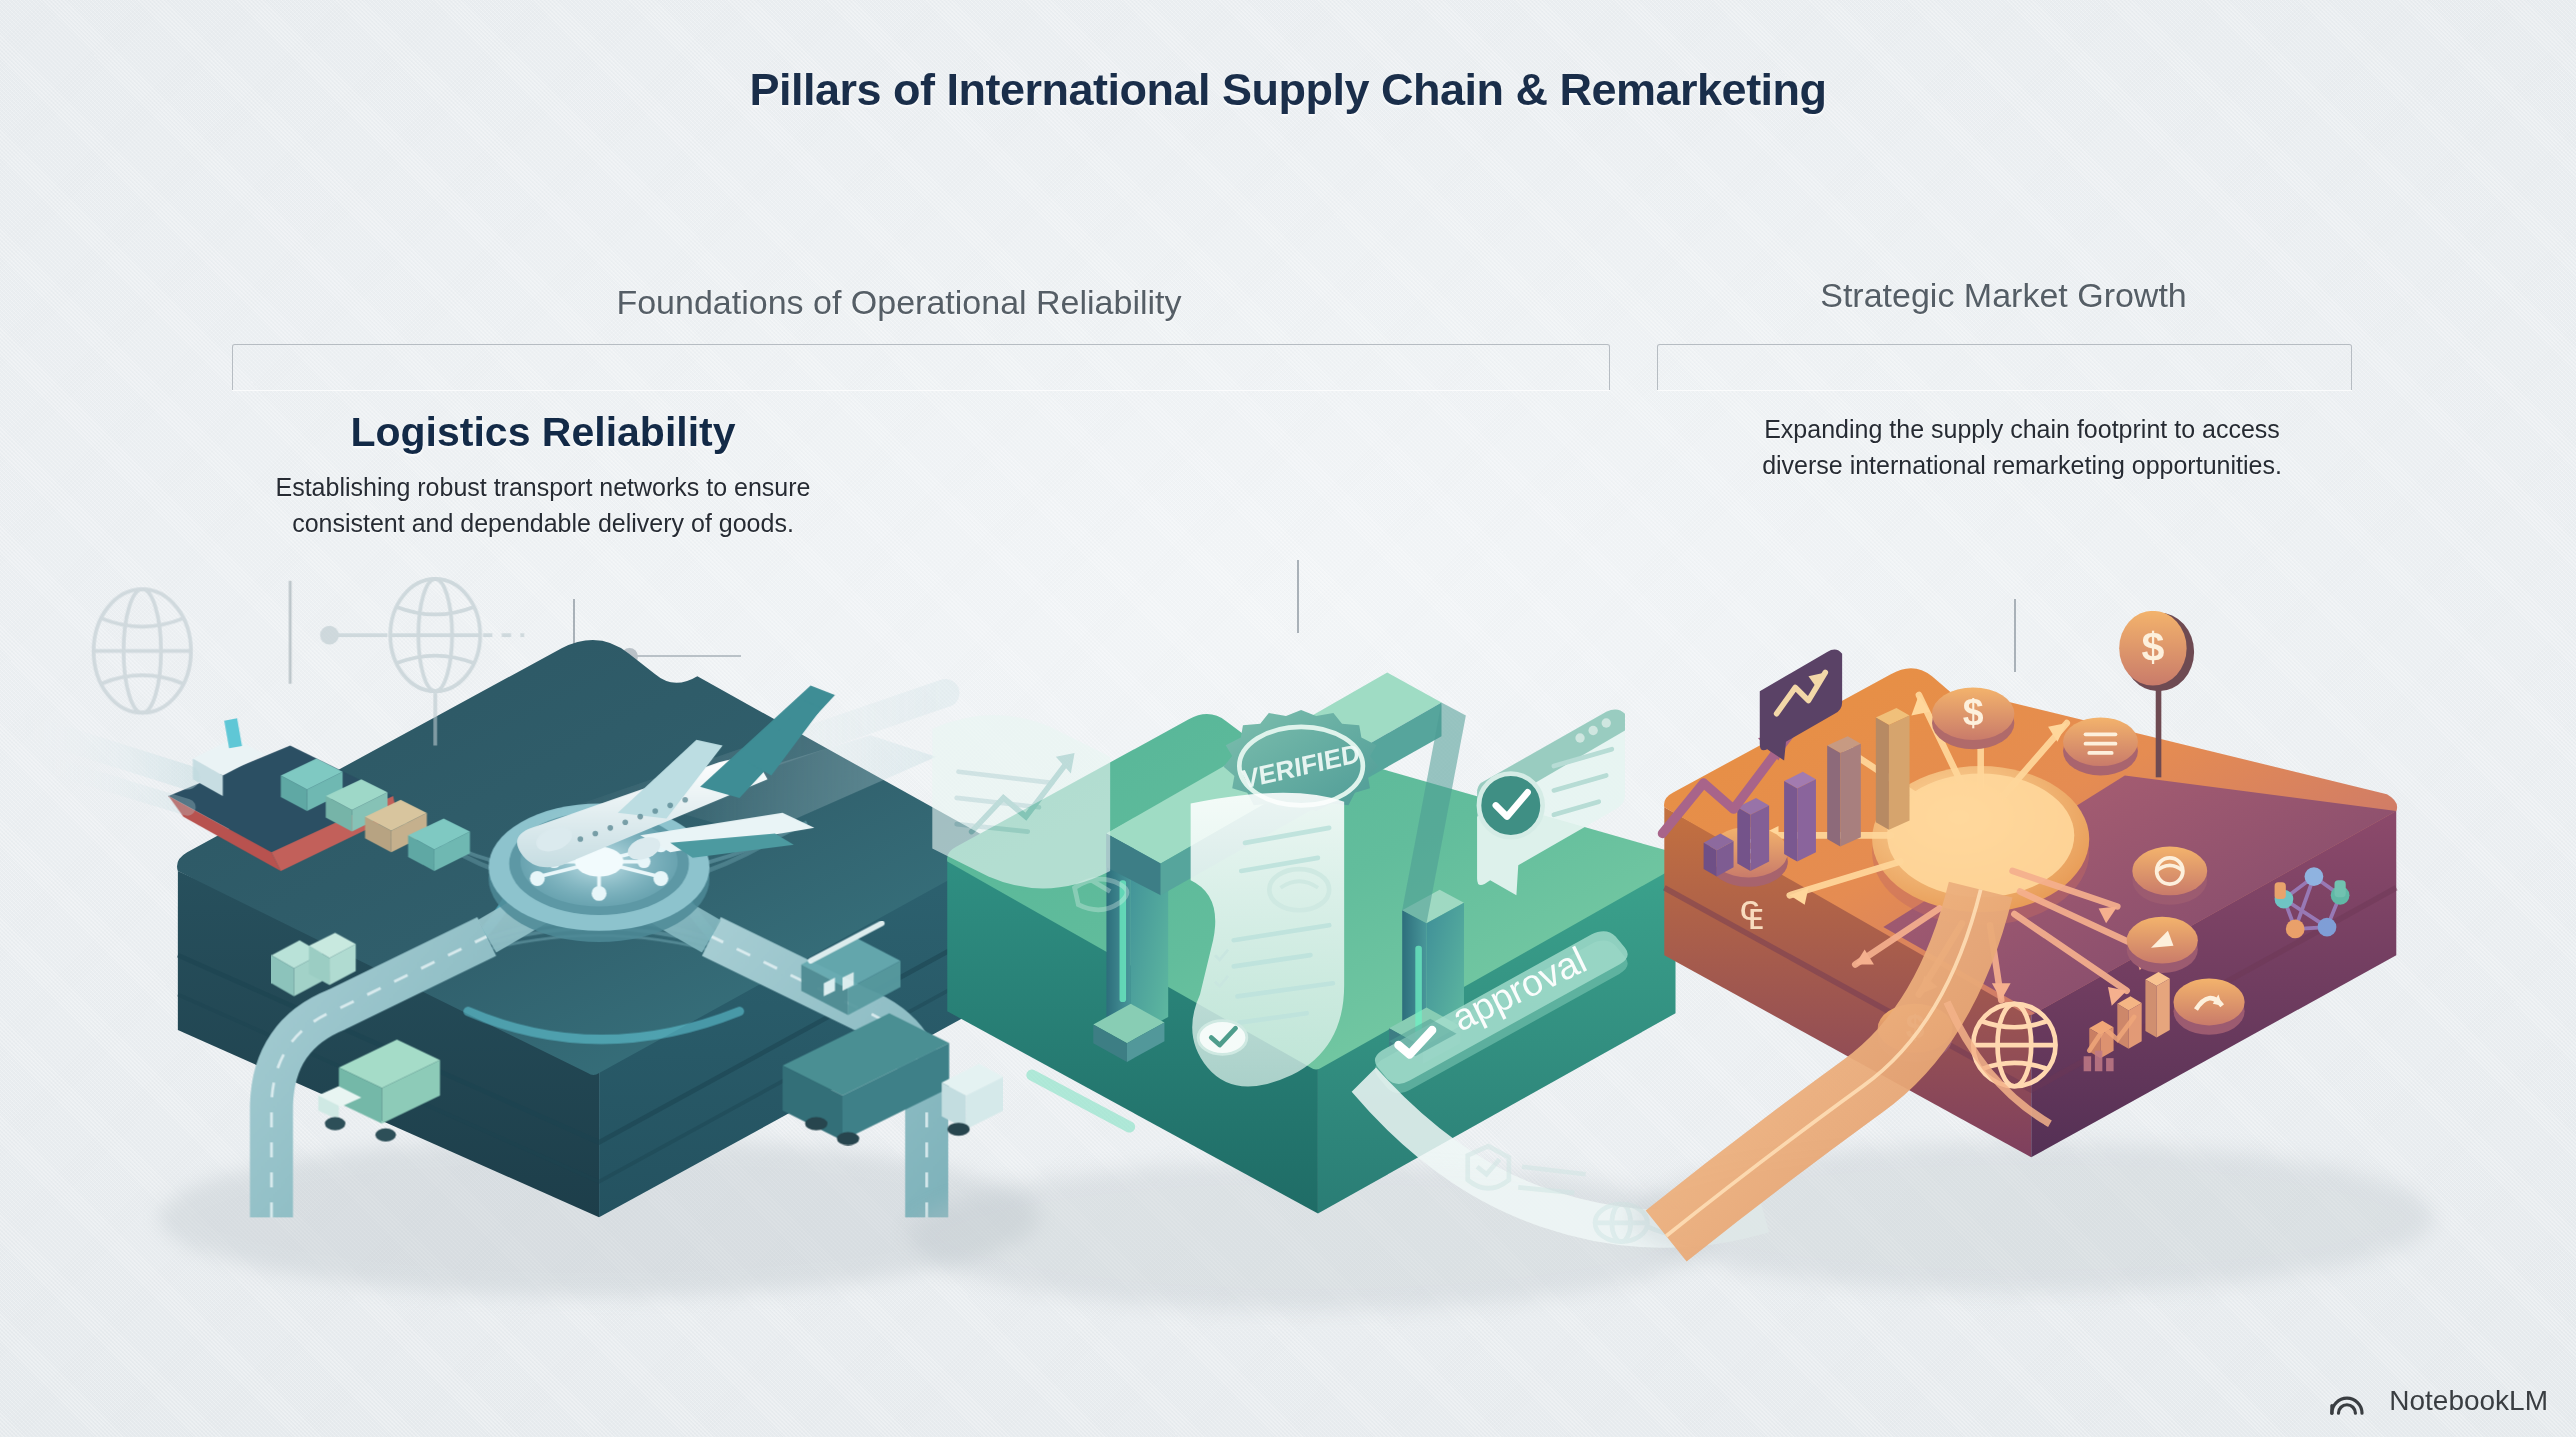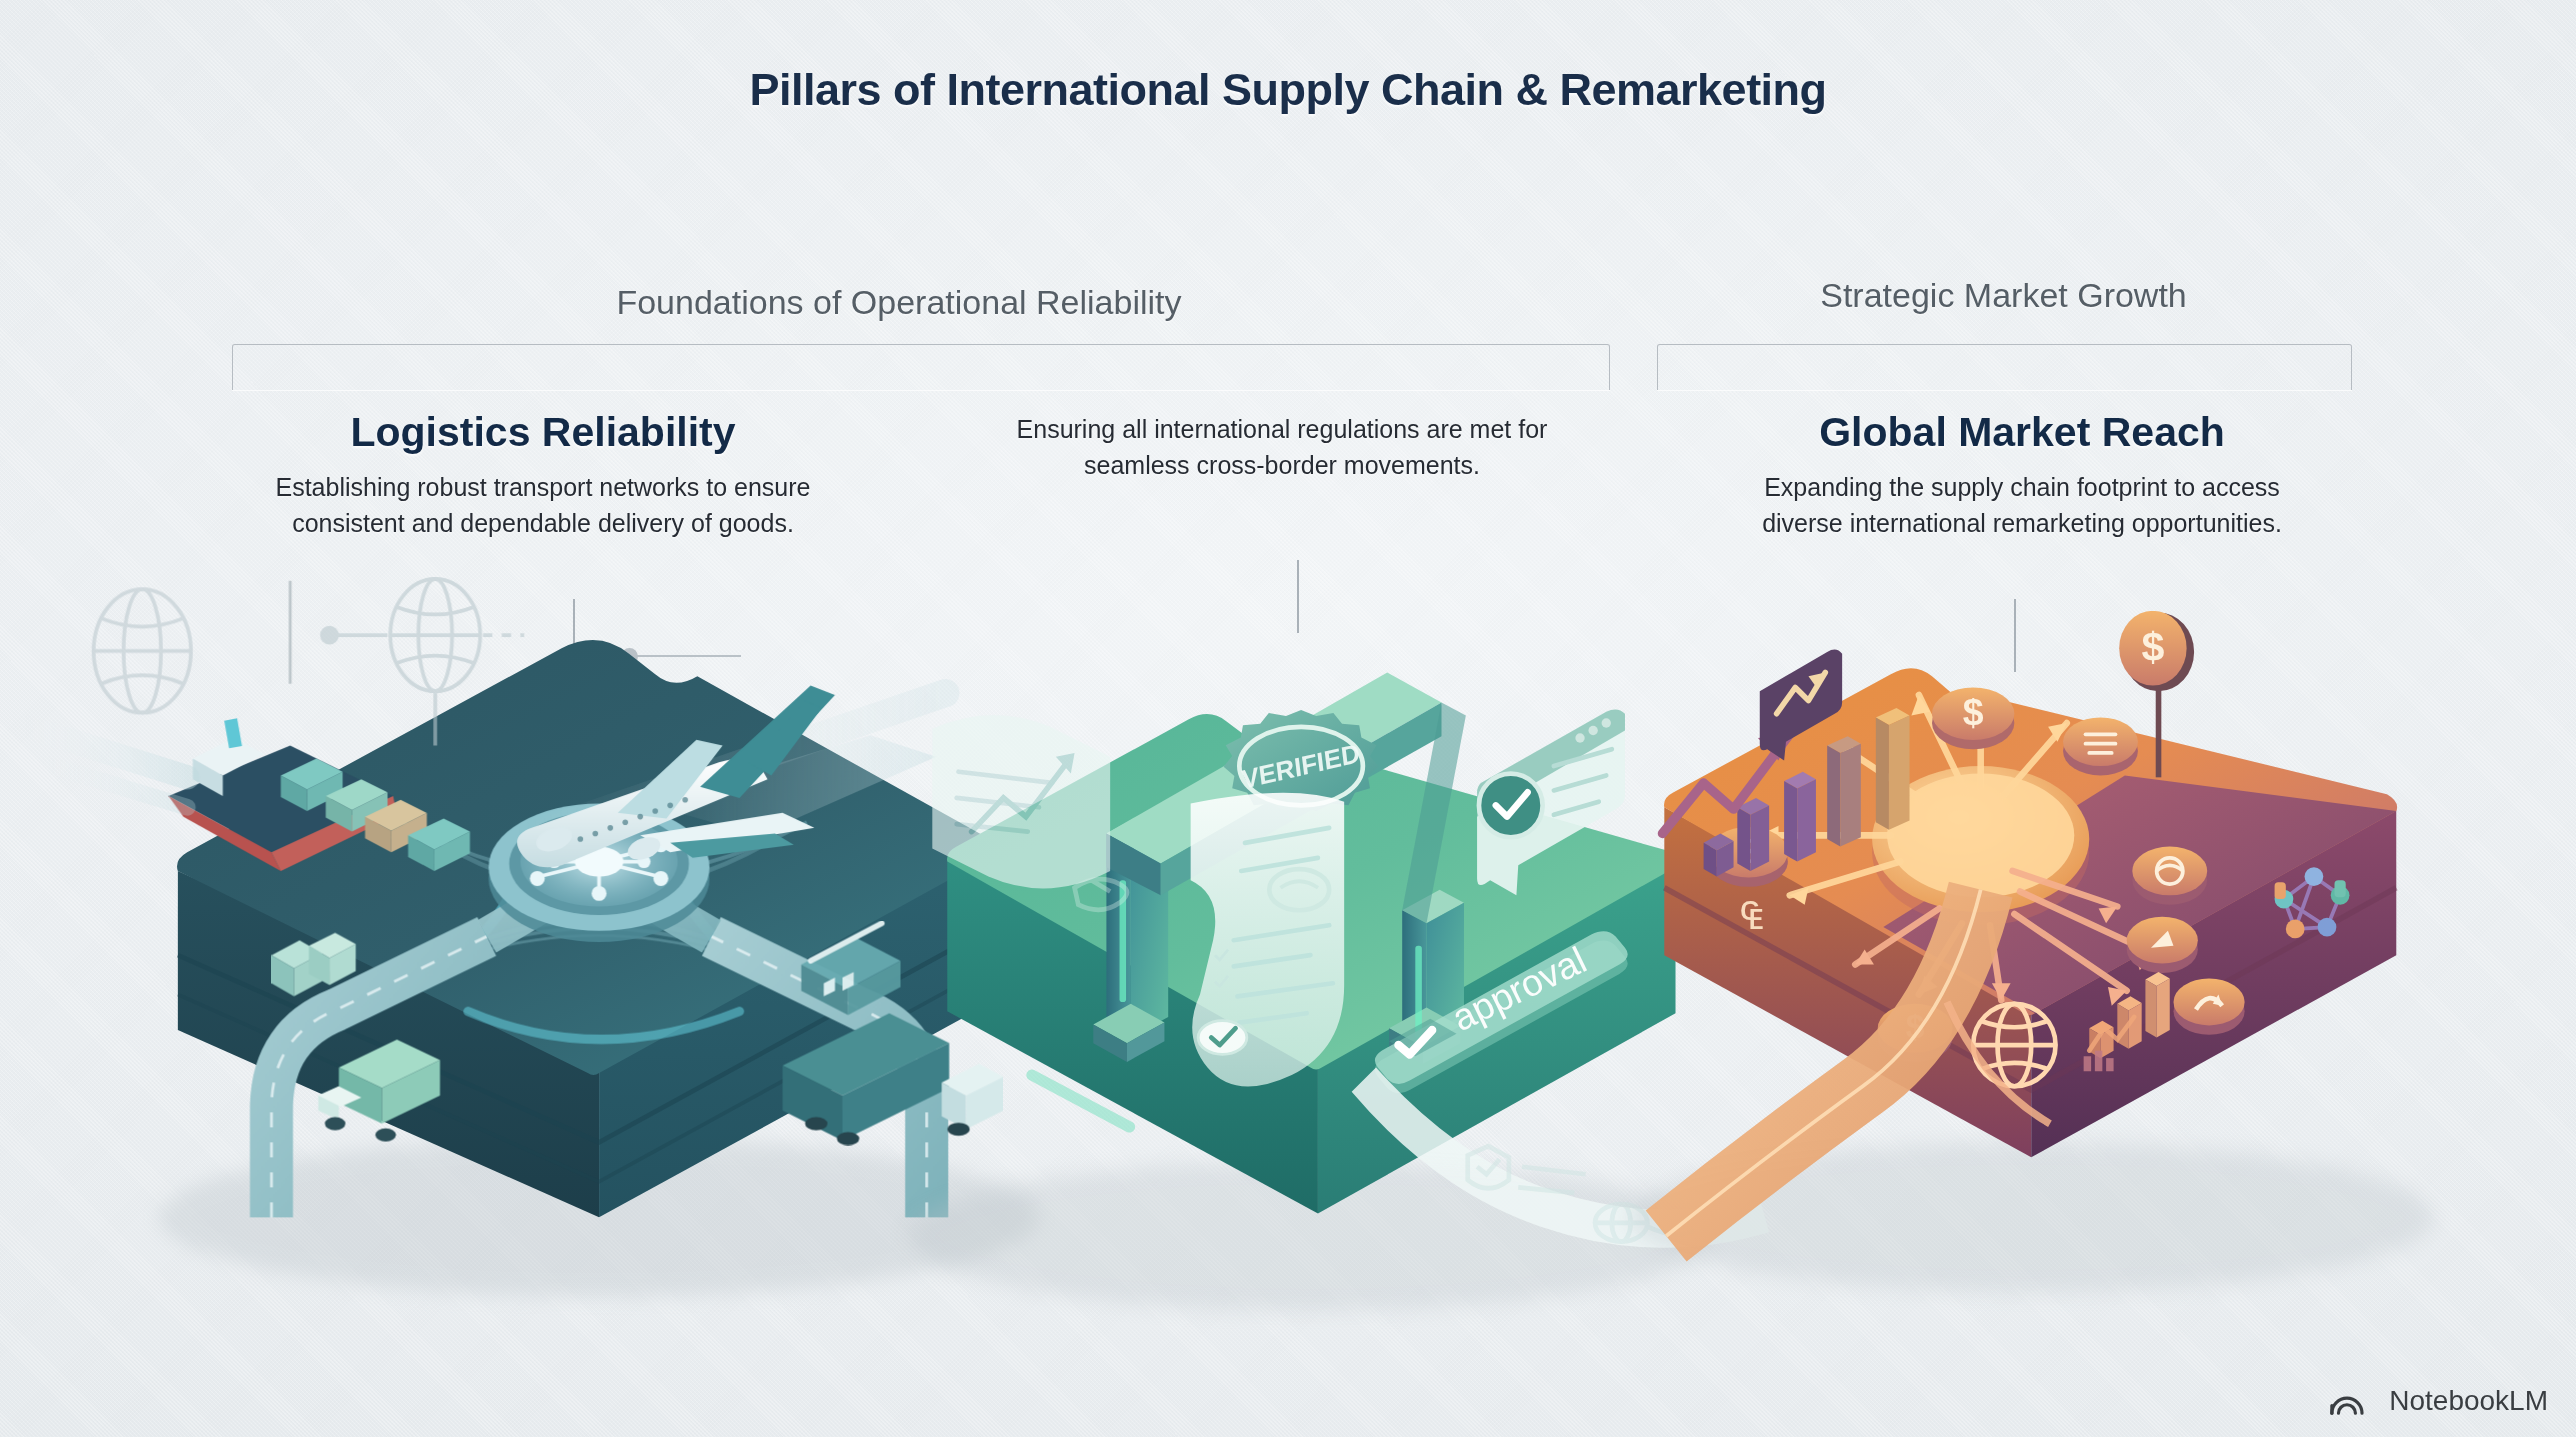--- a/index.html
+++ b/index.html
@@ -81,24 +81,22 @@
 <div class="grp a">Foundations of Operational Reliability</div>
 <div class="grp b">Strategic Market Growth</div>
 <div class="bracket a"></div>
 <div class="bracket b"></div>
 
 <div class="col c1">
   <h2>Logistics Reliability</h2>
   <p>Establishing robust transport networks to ensure consistent and dependable delivery of goods.</p>
 </div>
 <div class="col c2">
-  <p>Ensuring all international regulations are met for seamless cross-border movements.</p>
 </div>
 <div class="col c3">
-  <h2>Global Market Reach</h2>
   <p>Expanding the supply chain footprint to access diverse international remarketing opportunities.</p>
 </div>
 
 <div class="stem s1"></div>
 <div class="stem s2"></div>
 <div class="stem s3"></div>
 <div class="dotline dl1">
     <span class="dot"></span>
   </div>
 

